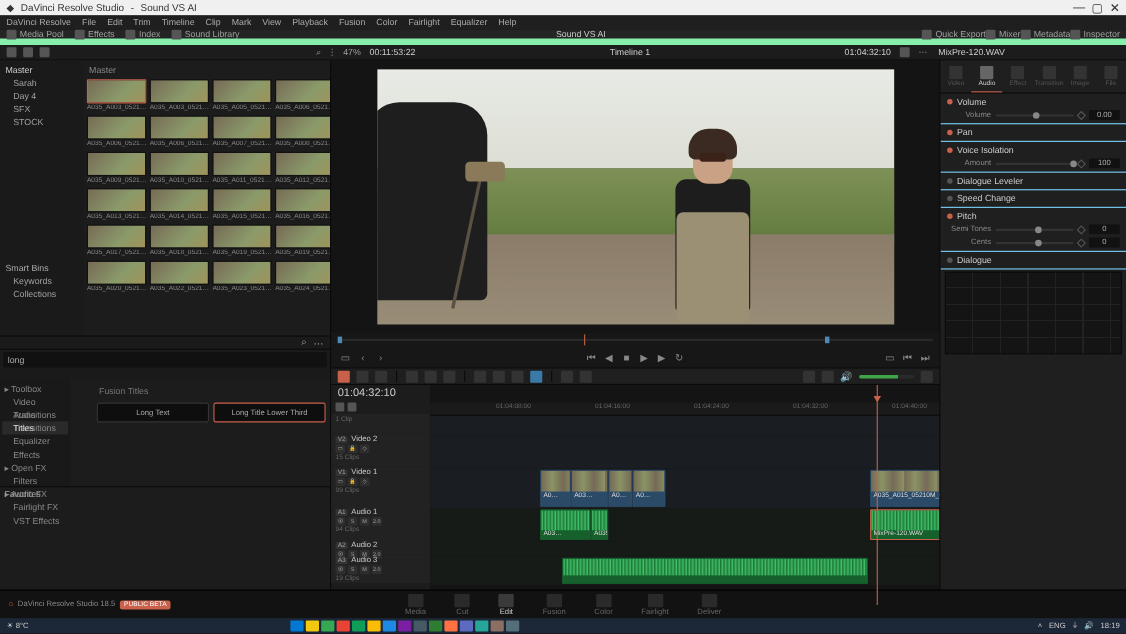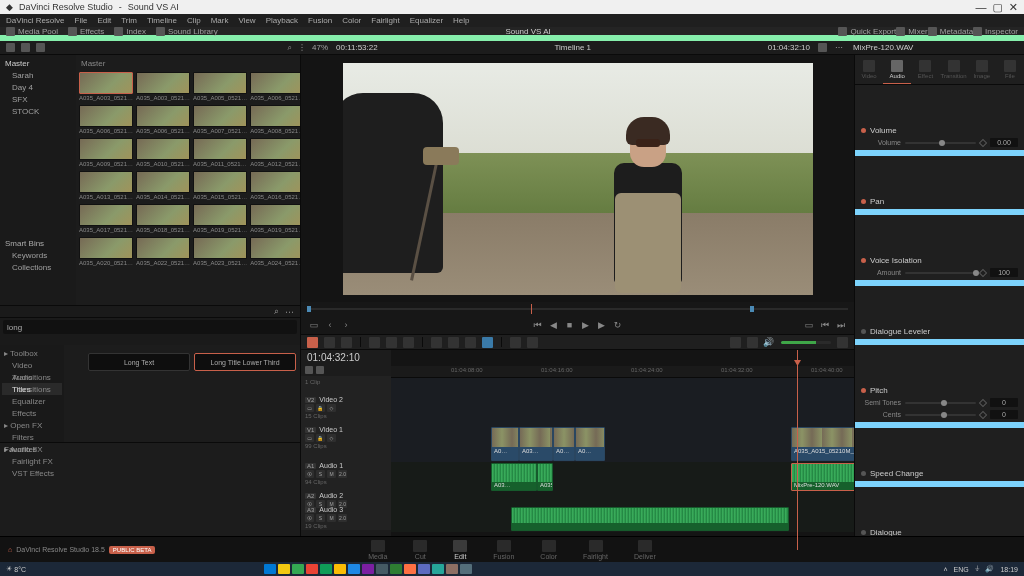--- a/index.html
+++ b/index.html
@@ -117,21 +117,21 @@
 .clip.a .wave{height:70%;background:repeating-linear-gradient(90deg,#2da050 0,#4cc86e 1px,#1e7a3c 2px,#2da050 3px);opacity:.85;}
 .clip.a .lbl{height:30%;background:#16602c;padding:0 2px;line-height:7px;white-space:nowrap;}
 
 
 .insp-tabs{height:30px;display:flex;border-bottom:1px solid #0a0a0a;}
 .insp-tab{flex:1;display:flex;flex-direction:column;align-items:center;justify-content:center;font-size:6px;color:#555;gap:1px;cursor:pointer;}
 .insp-tab.active{color:#ccc;border-bottom:1px solid #c8604a;}
 .insp-tab .ic{width:12px;height:12px;background:#333;border-radius:1px;}
 .insp-tab.active .ic{background:#666;}
 .insp-body{flex:1;padding:0;font-size:8px;overflow:hidden;}
-.insp-sec{border-bottom:6px solid #7dd3fc;padding:3px 6px;margin-top:38px;}
+.insp-sec{border-bottom:1px solid #7dd3fc;padding:3px 6px;}
 .insp-sec-h{display:flex;align-items:center;gap:4px;color:#ccc;font-size:8px;cursor:pointer;}
 .insp-sec-h .dot{width:5px;height:5px;background:#c8604a;border-radius:50%;}
 .insp-sec-h .dot.off{background:#555;}
 .insp-row{display:flex;align-items:center;gap:4px;margin-top:3px;font-size:7px;}
 .insp-row .lbl{flex:0 0 40px;color:#888;text-align:right;}
 .insp-row .sld{flex:1;height:2px;background:#333;border-radius:1px;position:relative;}
 .insp-row .sld .k{position:absolute;top:-2px;width:6px;height:6px;background:#888;border-radius:50%;}
 .insp-row .val{flex:0 0 28px;background:#111;text-align:center;border-radius:1px;color:#aaa;font-size:7px;padding:1px 0;}
 .insp-row .kf{width:6px;height:6px;border:1px solid #555;transform:rotate(45deg);}
 .insp-curve{height:75px;background:#141414;margin:2px 4px;border:1px solid #0a0a0a;position:relative;}
@@ -388,20 +388,21 @@
           <div class="cat sub sel">Titles</div>
           <div class="cat sub">Equalizer</div>
           <div class="cat sub">Effects</div>
           <div class="cat">▸ Open FX</div>
           <div class="cat sub">Filters</div>
           <div class="cat">▸ Audio FX</div>
           <div class="cat sub">Fairlight FX</div>
           <div class="cat sub">VST Effects</div>
         </div>
       <div class="fx-items">
+        <div class="fx-items-head">Fusion Titles</div>
         <div class="fx-items-row" id="fx-items">
             <div class="fx-item">Long Text</div>
             <div class="fx-item sel">Long Title Lower Third</div>
           </div>
       </div>
     </div>
     <div style="height:12px;border-top:1px solid #0a0a0a;padding:2px 4px;font-size:8px;">Favorites</div>
     <div style="flex:1;"></div>
   </div>
 
@@ -672,46 +673,46 @@
         </div>
       </div>
       <div class="insp-sec">
         <div class="insp-sec-h">
             <span class="dot off"></span>
             <span>Dialogue Leveler</span>
           </div>
       </div>
       <div class="insp-sec">
         <div class="insp-sec-h">
+            <span class="dot off"></span>
+            <span>Speed Change</span>
+          </div>
+      </div>
+      <div class="insp-sec">
+        <div class="insp-sec-h">
             <span class="dot"></span>
             <span>Pitch</span>
           </div>
         <div id="pitch-rows">
             <div class="insp-row">
               <span class="lbl">Semi Tones</span>
               <div class="sld">
                 <div class="k" style="left:50%;"></div>
               </div>
               <span class="kf"></span>
               <span class="val">0</span>
             </div>
             <div class="insp-row">
               <span class="lbl">Cents</span>
               <div class="sld">
                 <div class="k" style="left:50%;"></div>
               </div>
               <span class="kf"></span>
               <span class="val">0</span>
             </div>
-          </div>
-      </div>
-      <div class="insp-sec">
-        <div class="insp-sec-h">
-            <span class="dot off"></span>
-            <span>Speed Change</span>
           </div>
       </div>
       <div class="insp-sec">
         <div class="insp-sec-h">
             <span class="dot off"></span>
             <span>Dialogue</span>
           </div>
       </div>
       <div class="insp-curve"></div>
     </div>

